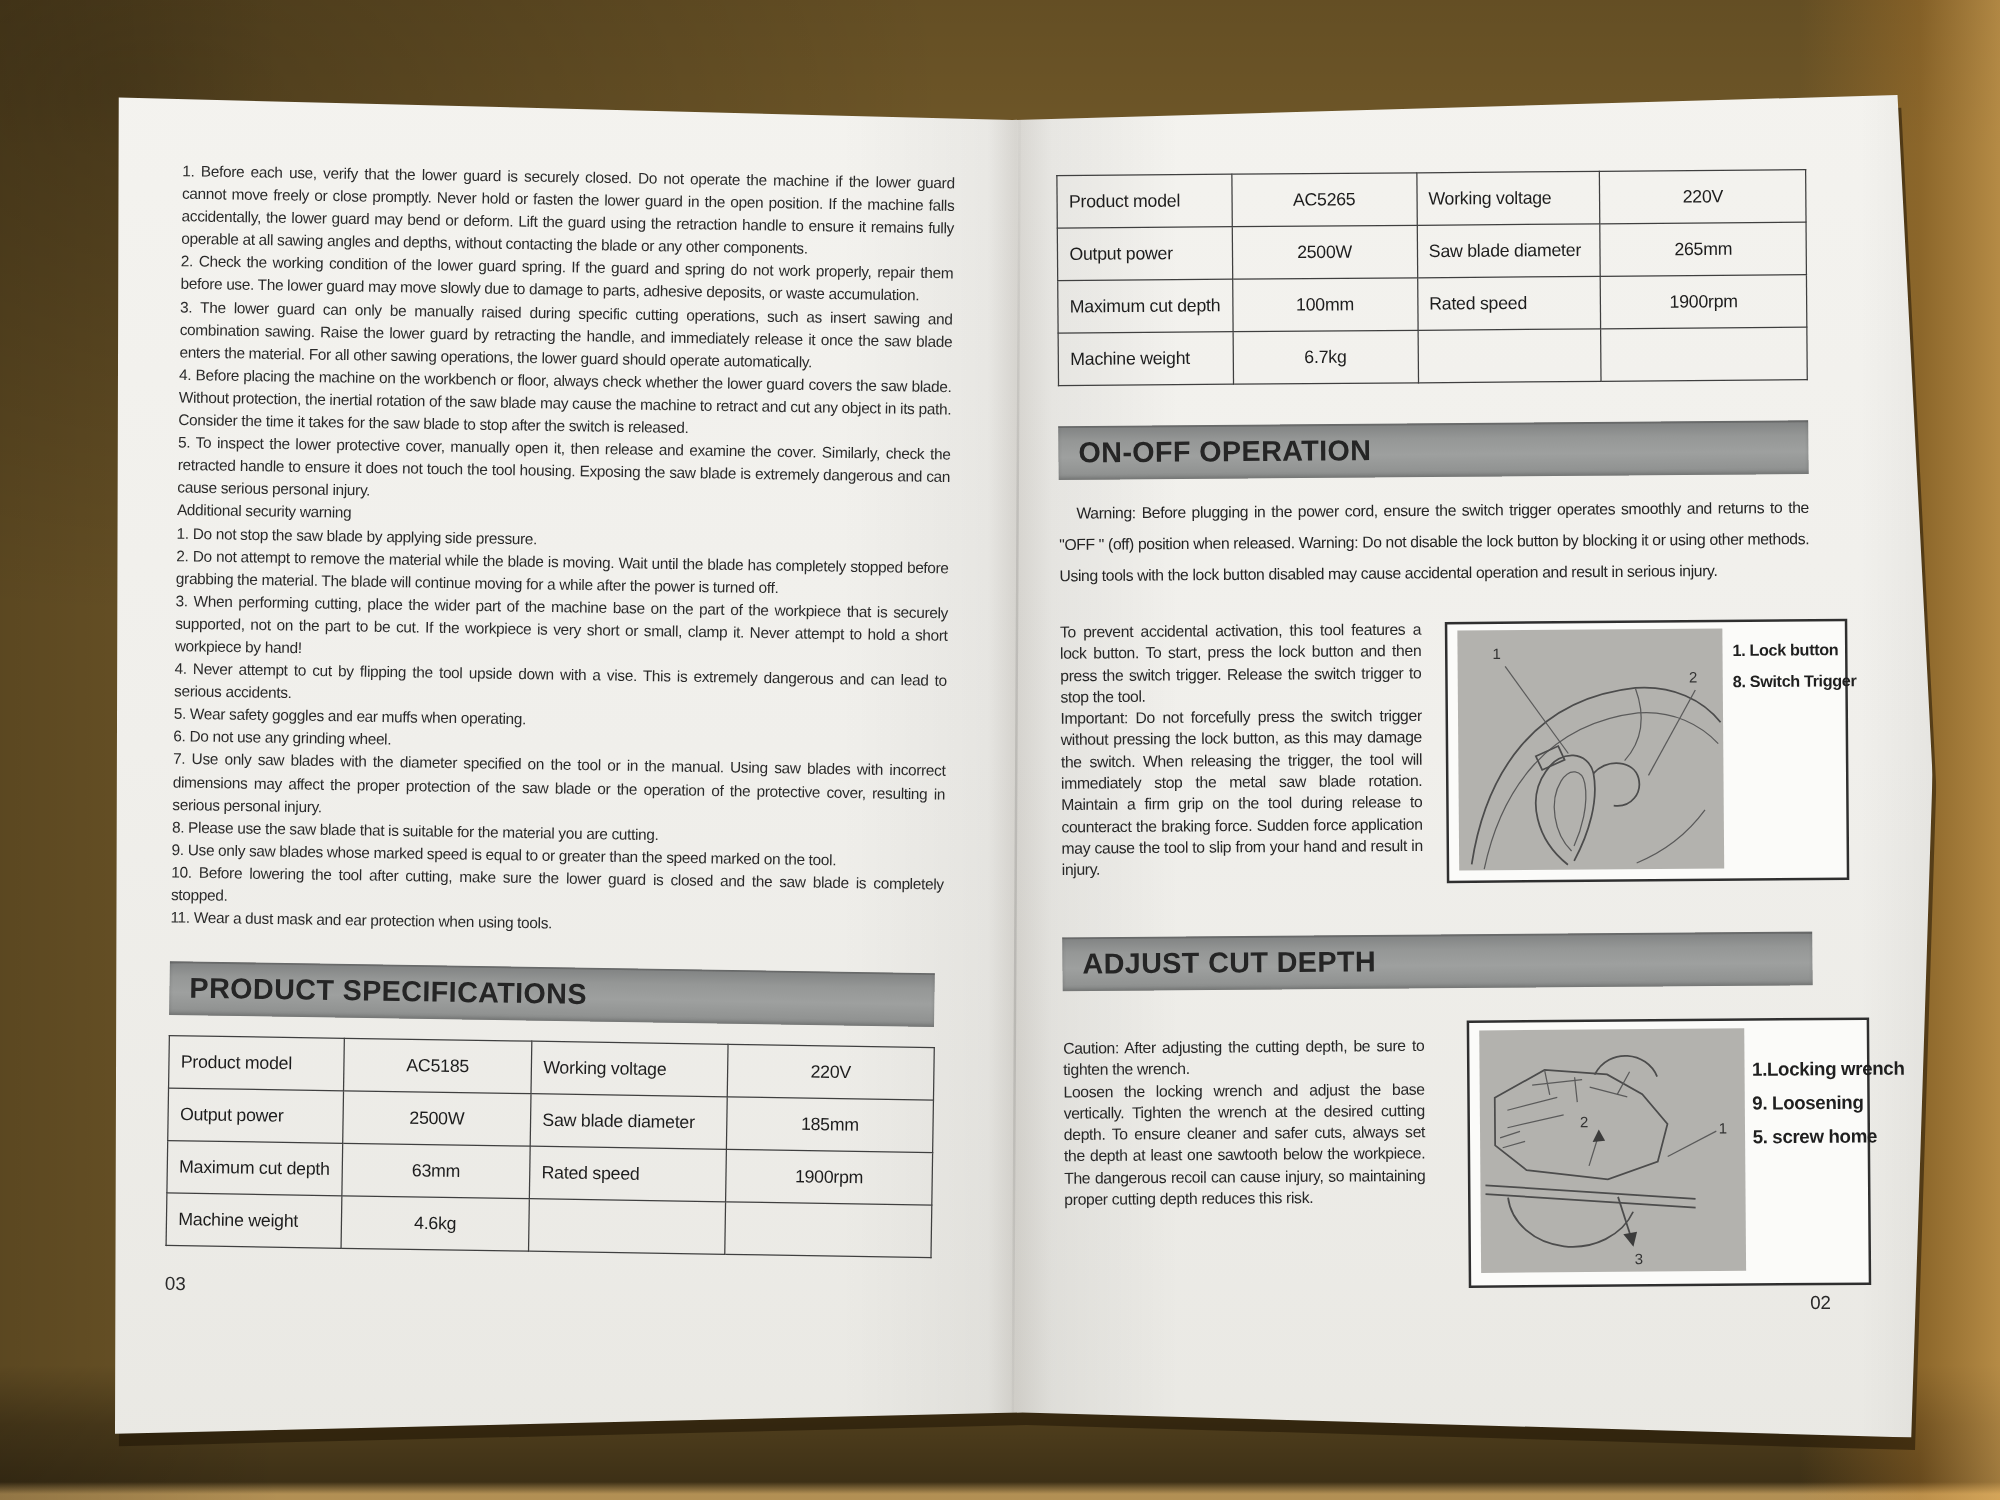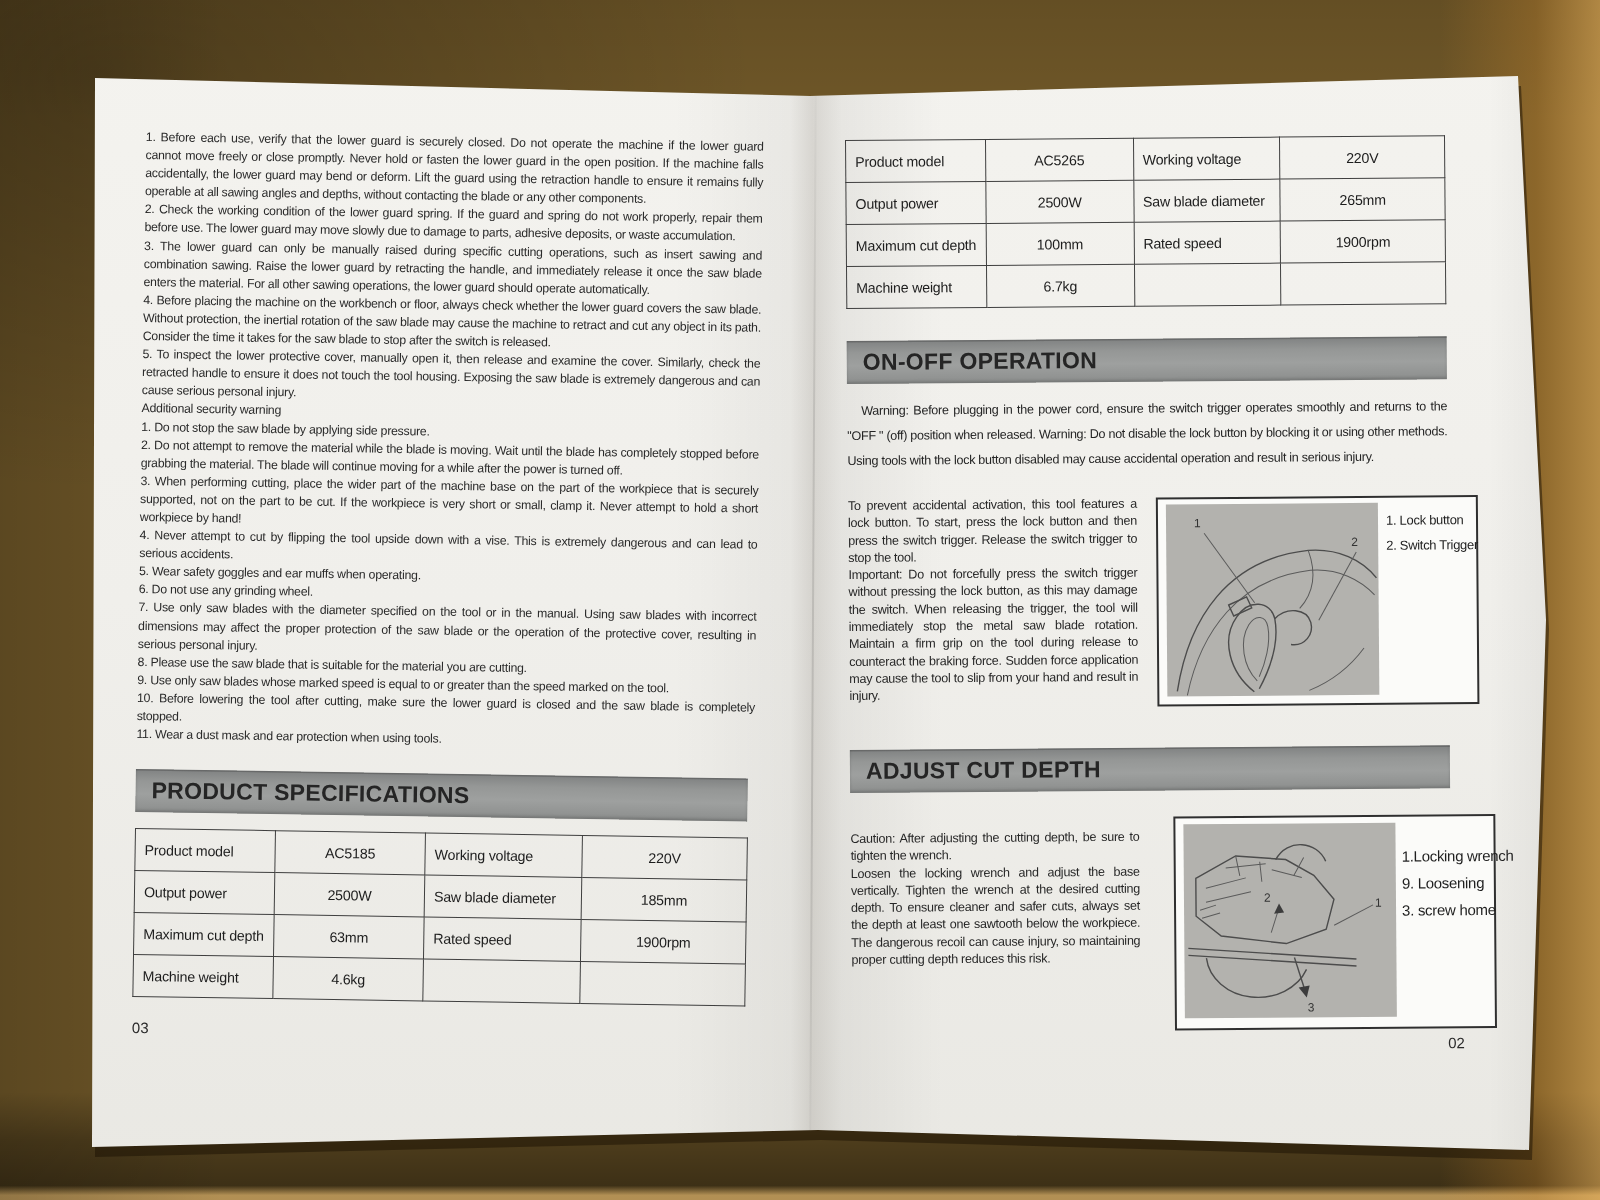--- a/index.html
+++ b/index.html
@@ -39,21 +39,21 @@
   #left-pagenum{margin-top:22px;}
   #right-pagenum{position:absolute;left:596px;top:899px;}
   .warn-p{margin:15px 0 0 0;font-size:12.6px;line-height:25px;letter-spacing:-.3px;text-align:justify;text-indent:14px;color:#242424;}
   .two-col{position:relative;margin-top:24px;}
   .col-text{width:289px;font-size:12.6px;line-height:17.3px;letter-spacing:-.28px;text-align:justify;color:#272727;}
   .col-text p{margin:0;}
   .fig-box{position:absolute;border:2px solid #2f2f2f;background:#fbfbf9;}
   #fig1{left:308px;top:2px;width:318px;height:205px;}
   #fig2{left:323px;top:-12px;width:318px;height:210px;}
   .fig-svg{position:absolute;left:0;top:0;}
-  .fig-labels{position:absolute;font-weight:400;color:#1f1f1f;white-space:nowrap;}
+  .fig-labels{position:absolute;font-weight:700;color:#1f1f1f;white-space:nowrap;}
   #fig1-labels{left:228px;top:10px;font-size:13px;line-height:25px;letter-spacing:-.3px;}
   #fig2-labels{left:226px;top:26px;font-size:15px;line-height:27px;letter-spacing:-.3px;}
   .sketch{stroke:#4c4c4c;fill:none;stroke-width:1.4;}
   .sketch2{stroke:#5a5a5a;fill:none;stroke-width:1;}
   .callout-num{font-size:12px;fill:#333;font-family:"Liberation Sans",sans-serif;}
   .gray-area{fill:#b3b2ae;}
   .arrowhead{fill:#3c3c3c;stroke:none;}
 </style>
 </head>
 <body>
@@ -184,21 +184,21 @@
             <path class="sketch2" d="M150,52 C160,80 152,98 141,110"></path>
             <path class="sketch2" d="M205,150 C190,170 170,184 150,192"></path>
             <path class="sketch" d="M70,106 L88,98 L93,109 L75,117 Z"></path>
             <line class="sketch2" x1="46" y1="34" x2="96" y2="104"></line>
             <line class="sketch2" x1="198" y1="54" x2="160" y2="122"></line>
             <text class="callout-num" x="36" y="28">1</text>
             <text class="callout-num" x="193" y="48">2</text>
           </svg>
           <div id="fig1-labels" class="fig-labels">
             <div>1. Lock button</div>
-            <div>2. Switch Trigger</div>
+            <div>8. Switch Trigger</div>
           </div>
         </div>
       </div>
 
       <div class="section-bar" style="width:584px;margin-top:24px;">
         <span>ADJUST CUT DEPTH</span>
       </div>
 
       <div class="two-col" style="height:240px;margin-top:38px;">
         <div class="col-text">
@@ -219,21 +219,21 @@
             <line class="sketch" x1="118" y1="140" x2="128" y2="172"></line>
             <polygon class="arrowhead" points="130,180 122,170 133,168"></polygon>
             <line class="sketch2" x1="197" y1="88" x2="158" y2="108"></line>
             <text class="callout-num" x="199" y="90">1</text>
             <text class="callout-num" x="88" y="84">2</text>
             <text class="callout-num" x="131" y="194">3</text>
           </svg>
           <div id="fig2-labels" class="fig-labels">
             <div>1.Locking wrench</div>
             <div>9. Loosening</div>
-            <div>3. screw home</div>
+            <div>5. screw home</div>
           </div>
         </div>
       </div>
 
       <div id="right-pagenum" class="page-num">02</div>
     </div>
   </div>
 </div>
 
 </body></html>

